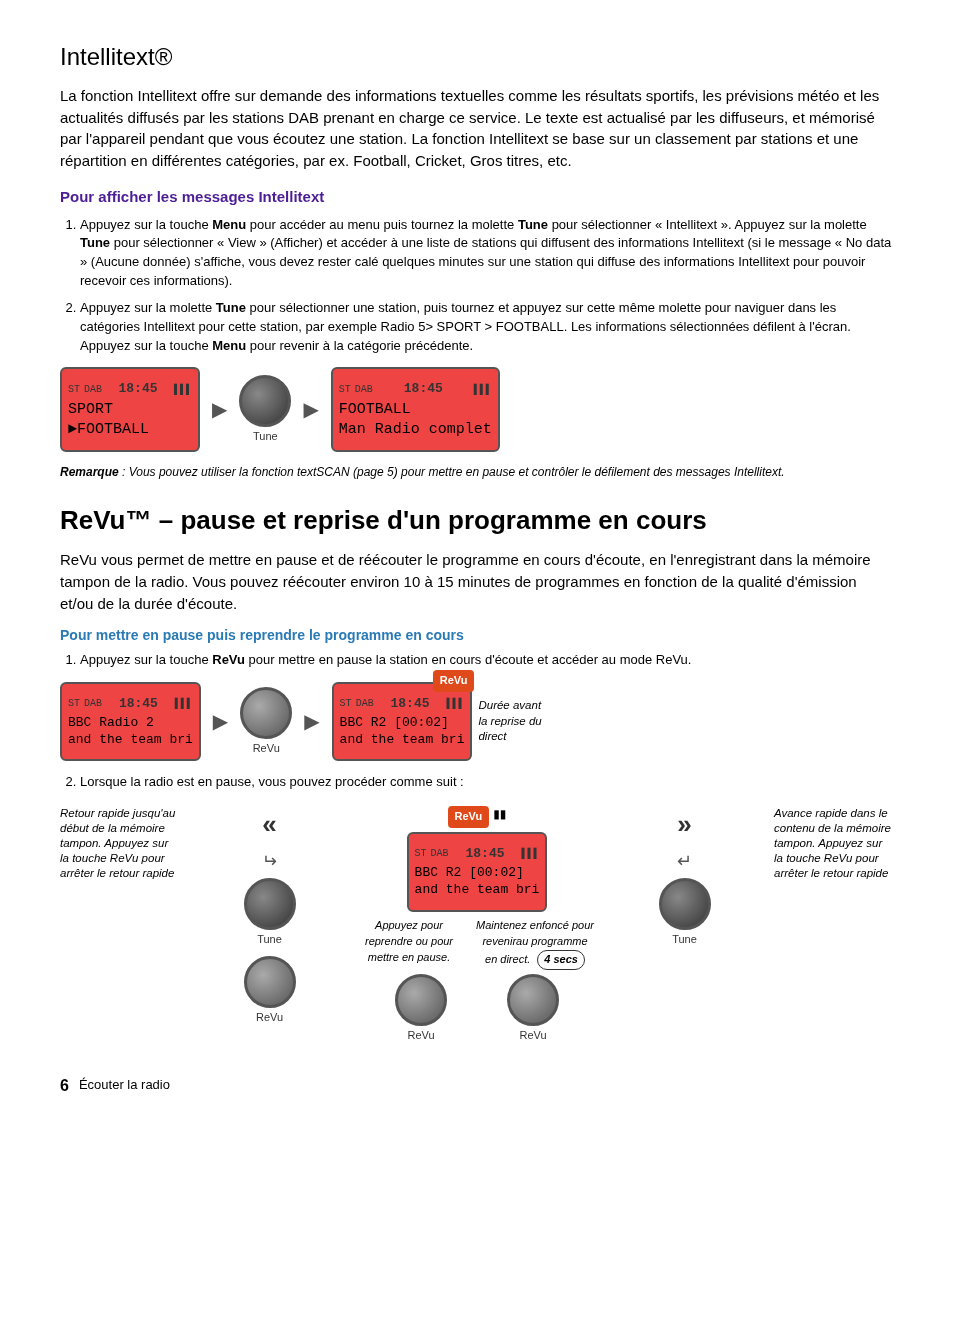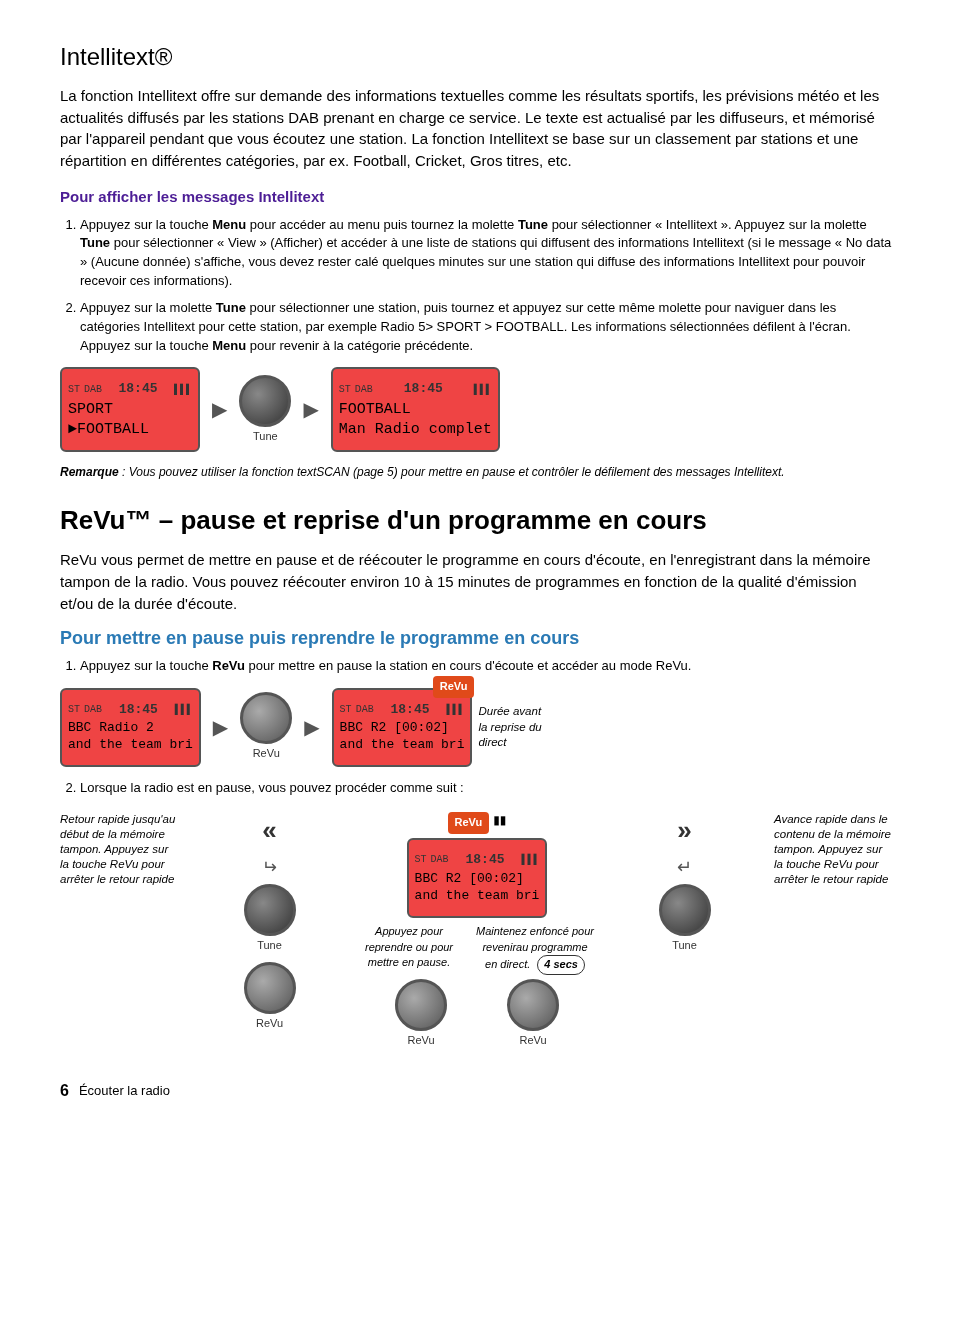--- a/index.html
+++ b/index.html
@@ -23,21 +23,21 @@
       font-weight: bold;
       color: #4c1d95;
       margin: 14px 0 8px 0;
     }
     h2.subsection-title-large {
       font-size: 26px;
       font-weight: bold;
       margin: 20px 0 10px 0;
     }
     h3.sub2-title {
-      font-size: 18px;
+      font-size: 14px;
       font-weight: bold;
       color: #2a7ab5;
       margin: 10px 0 6px 0;
     }
     .intro-text {
       margin-bottom: 10px;
       font-size: 15px;
     }
     ol {
       margin-left: 20px;

